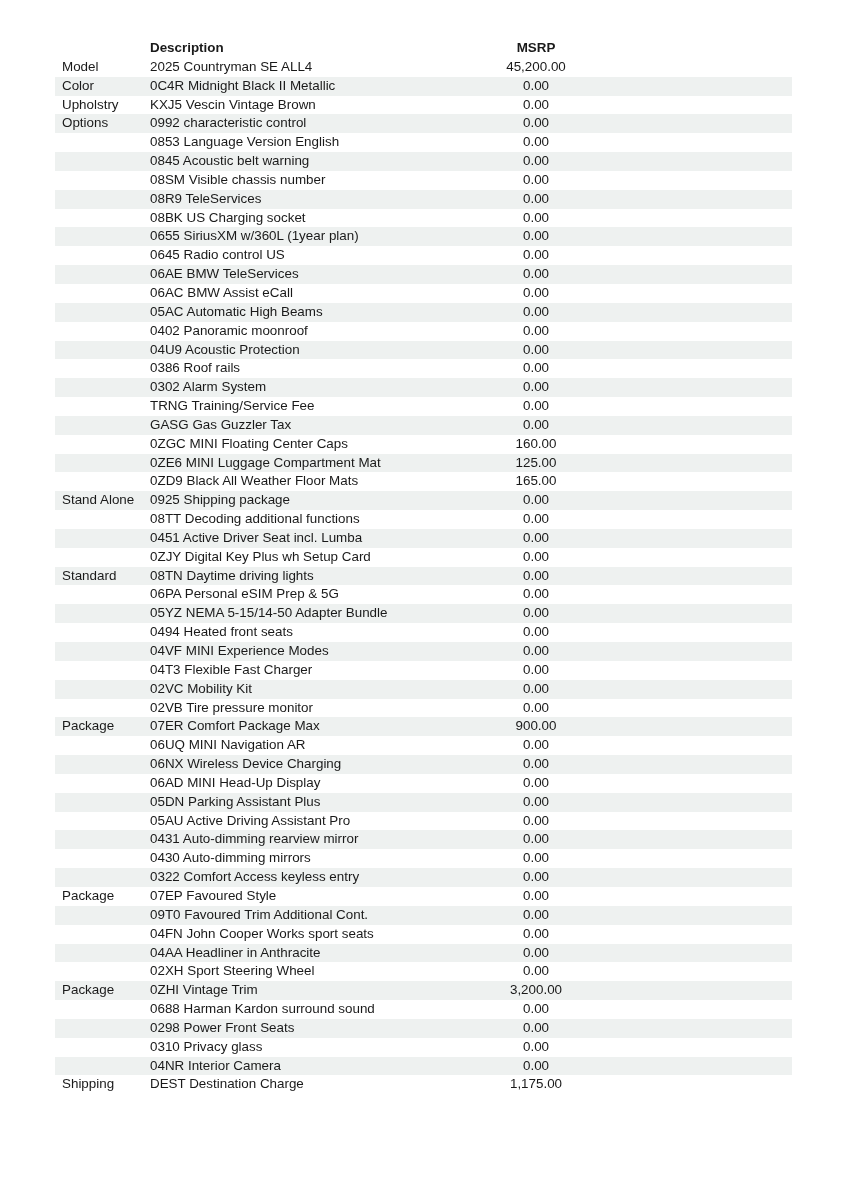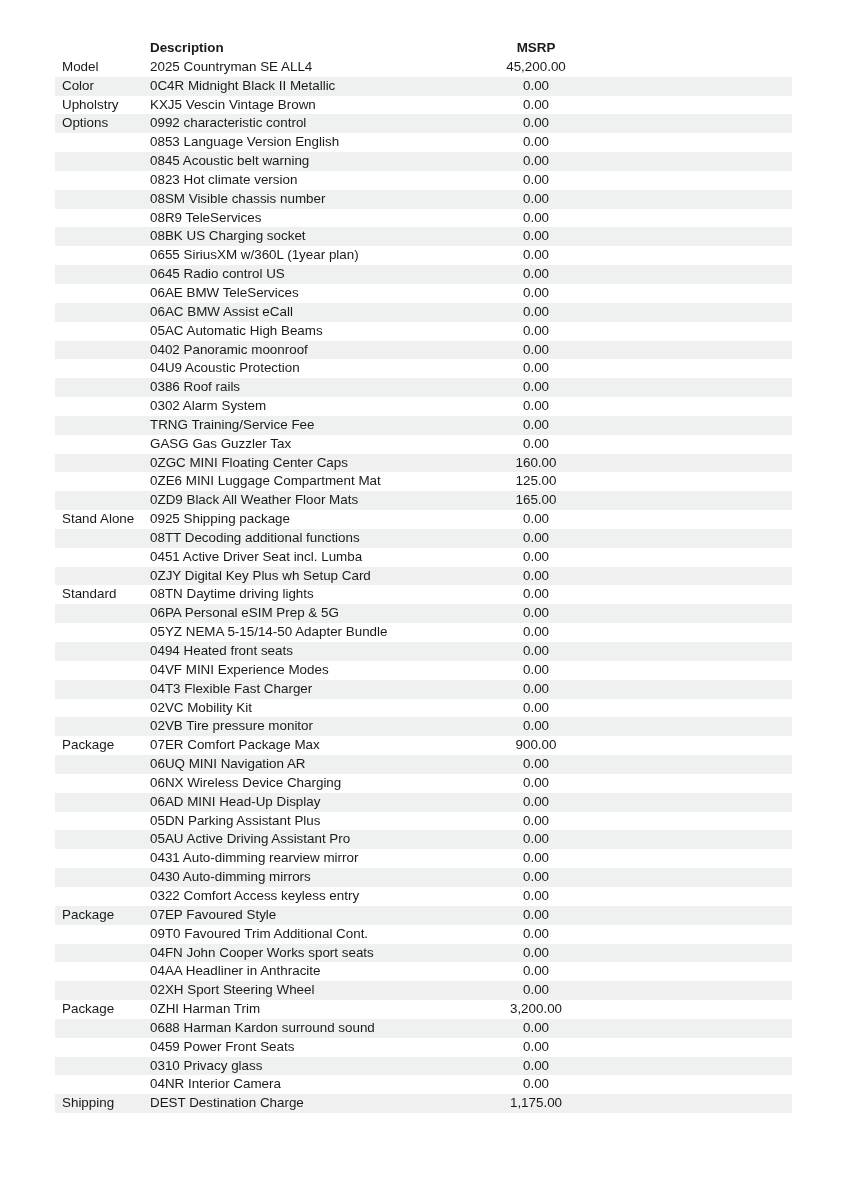--- a/index.html
+++ b/index.html
@@ -99,26 +99,20 @@
           <td class="cell-spacer"></td>
         </tr>
         <tr>
           <td class="cell-cat"></td>
           <td class="cell-desc">0845 Acoustic belt warning</td>
           <td class="cell-msrp">0.00</td>
           <td class="cell-spacer"></td>
         </tr>
         <tr>
           <td class="cell-cat"></td>
-          <td class="cell-desc">0823 Hot climate version</td>
-          <td class="cell-msrp">0.00</td>
-          <td class="cell-spacer"></td>
-        </tr>
-        <tr>
-          <td class="cell-cat"></td>
           <td class="cell-desc">08SM Visible chassis number</td>
           <td class="cell-msrp">0.00</td>
           <td class="cell-spacer"></td>
         </tr>
         <tr>
           <td class="cell-cat"></td>
           <td class="cell-desc">08R9 TeleServices</td>
           <td class="cell-msrp">0.00</td>
           <td class="cell-spacer"></td>
         </tr>
@@ -363,33 +357,33 @@
           <td class="cell-spacer"></td>
         </tr>
         <tr>
           <td class="cell-cat"></td>
           <td class="cell-desc">02XH Sport Steering Wheel</td>
           <td class="cell-msrp">0.00</td>
           <td class="cell-spacer"></td>
         </tr>
         <tr>
           <td class="cell-cat">Package</td>
-          <td class="cell-desc">0ZHI Harman Trim</td>
+          <td class="cell-desc">0ZHI Vintage Trim</td>
           <td class="cell-msrp">3,200.00</td>
           <td class="cell-spacer"></td>
         </tr>
         <tr>
           <td class="cell-cat"></td>
           <td class="cell-desc">0688 Harman Kardon surround sound</td>
           <td class="cell-msrp">0.00</td>
           <td class="cell-spacer"></td>
         </tr>
         <tr>
           <td class="cell-cat"></td>
-          <td class="cell-desc">0459 Power Front Seats</td>
+          <td class="cell-desc">0298 Power Front Seats</td>
           <td class="cell-msrp">0.00</td>
           <td class="cell-spacer"></td>
         </tr>
         <tr>
           <td class="cell-cat"></td>
           <td class="cell-desc">0310 Privacy glass</td>
           <td class="cell-msrp">0.00</td>
           <td class="cell-spacer"></td>
         </tr>
         <tr>

